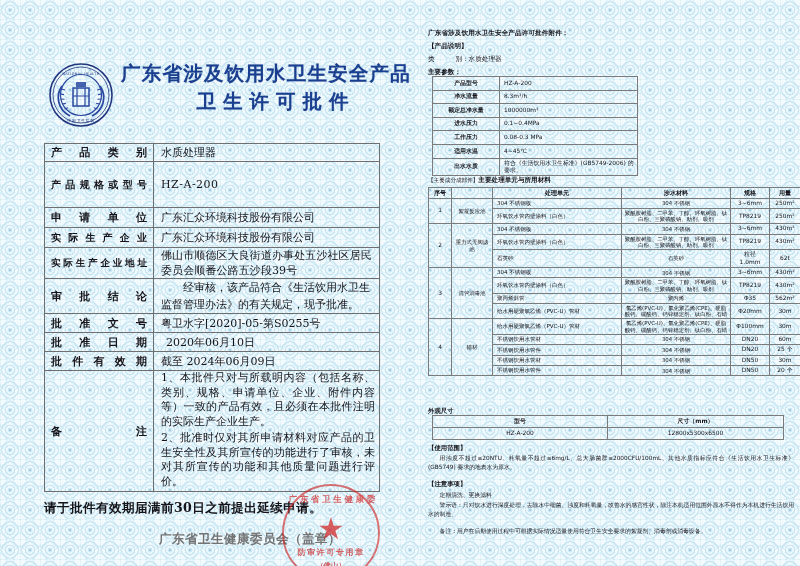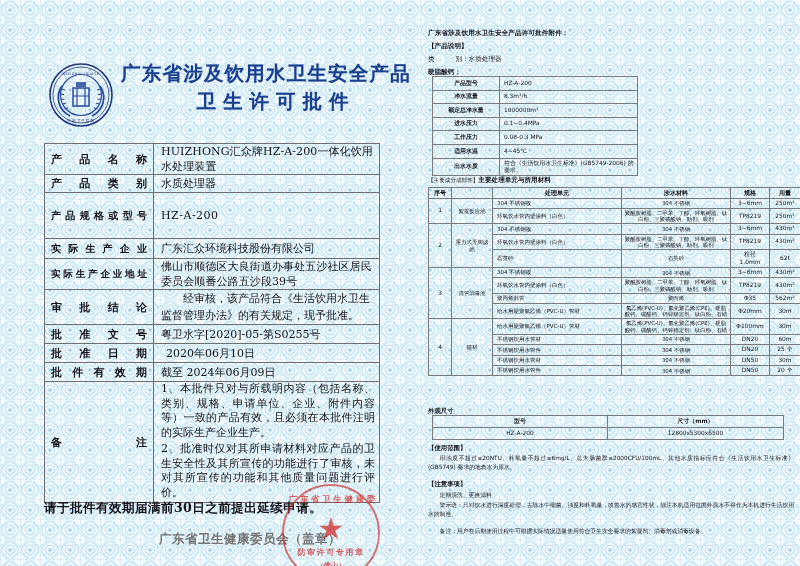--- a/index.html
+++ b/index.html
@@ -226,31 +226,31 @@
         </svg>
       </div>
       <div id="cert-title">
         <div class="l1">广东省涉及饮用水卫生安全产品</div>
         <div class="l2">卫生许可批件</div>
       </div>
     </div>
 
     <table id="cert-table">
       <tbody>
-        <tr>
-          <td class="lbl">产品名称</td>
-          <td class="val v-small">HUIZHONG汇众牌HZ-A-200一体化饮用水处理装置</td>
-        </tr>
         <tr style="height:18px">
           <td class="lbl">产品类别</td>
           <td class="val v-mid">水质处理器</td>
         </tr>
         <tr style="height:46px">
           <td class="lbl tight">产品规格或型号</td>
           <td class="val v-big">HZ-A-200</td>
+        </tr>
+        <tr style="height:20px">
+          <td class="lbl">申请单位</td>
+          <td class="val v-mid">广东汇众环境科技股份有限公司</td>
         </tr>
         <tr style="height:20px">
           <td class="lbl tight">实际生产企业</td>
           <td class="val v-mid">广东汇众环境科技股份有限公司</td>
         </tr>
         <tr style="height:17px">
           <td class="lbl tight" style="font-size:9.6px">实际生产企业地址</td>
           <td class="val v-small">佛山市顺德区大良街道办事处五沙社区居民委员会顺番公路五沙段39号</td>
         </tr>
         <tr style="height:34px">
@@ -290,21 +290,21 @@
     </div>
   </div>
 
   <div id="right-annex">
 
     <div class="ann-text" id="ann-title">广东省涉及饮用水卫生安全产品许可批件附件：</div>
     <div class="ann-text" id="ann-sec1">【产品说明】</div>
     <div class="ann-text" id="ann-cat">
       <span class="k">类别</span>：<span>水质处理器</span>
     </div>
-    <div class="ann-text" id="ann-param-title">硬脂酸钙：</div>
+    <div class="ann-text" id="ann-param-title">主要参数：</div>
 
     <table class="ann" id="param-table">
       <tbody>
         <tr>
           <td class="k">产品型号</td>
           <td class="v">HZ-A-200</td>
         </tr>
         <tr>
           <td class="k">净水流量</td>
           <td class="v">8.3m³/h</td>

